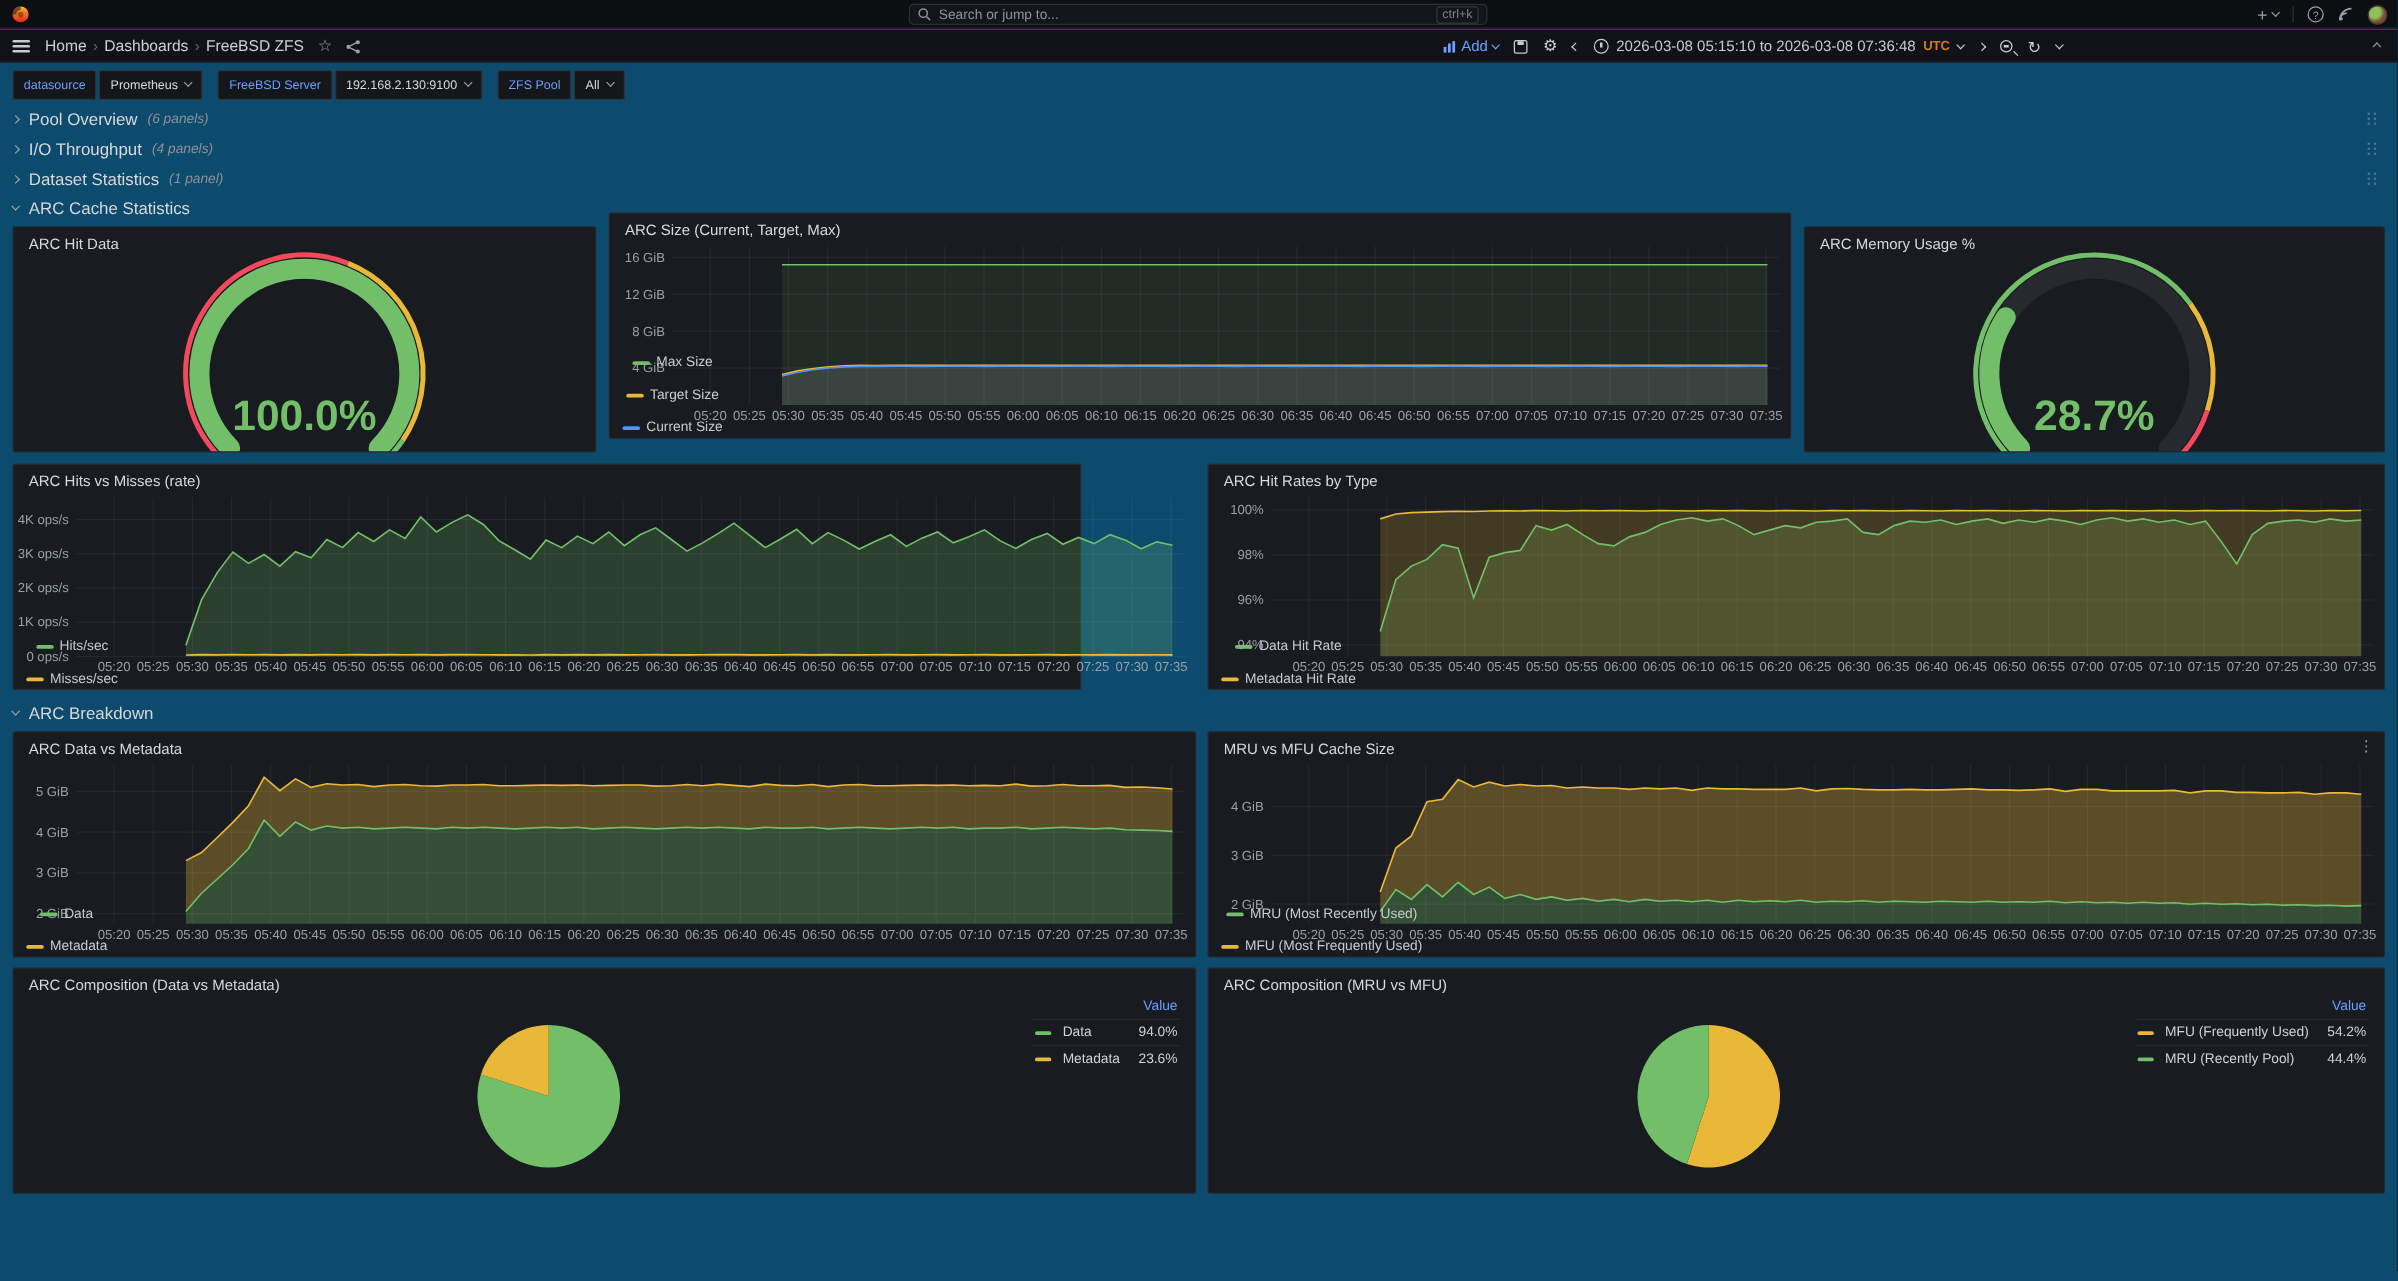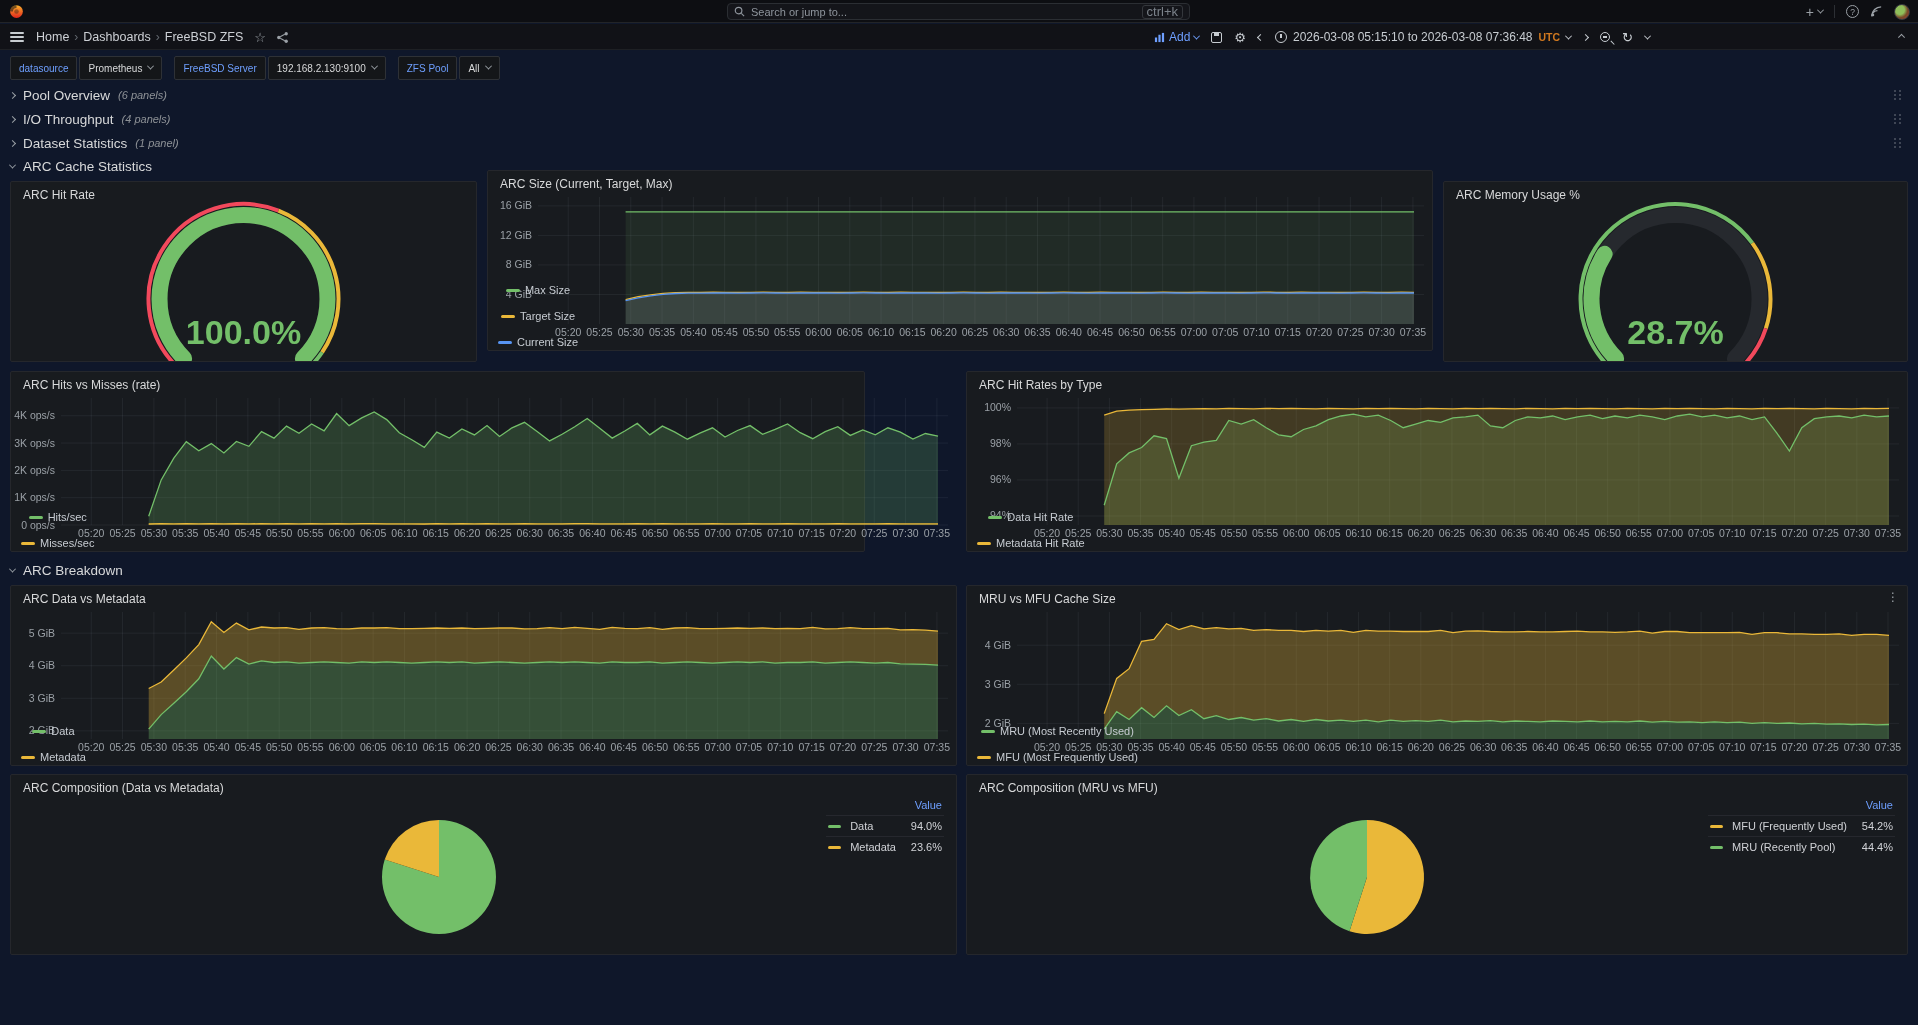--- a/index.html
+++ b/index.html
@@ -1,25 +1,25 @@
 <!DOCTYPE html>
 <html><head>
 <meta charset="utf-8">
 <style>
   * { margin:0; padding:0; box-sizing:border-box; }
   html,body { background:#0b0c0e; }
   body { font-family:"Liberation Sans","DejaVu Sans",sans-serif; color:#ccccdc; }
-  #app { position:relative; width:1918px; height:1025px; background:#0f172a; overflow:hidden; }
+  #app { position:relative; width:1918px; height:1025px; background:#0c4a6e; overflow:hidden; }
 
   
   .navbar { position:absolute; left:0; top:0; width:100%; height:23px; background:#0d0e12; border-bottom:1px solid #222428; }
   .logo { position:absolute; left:8px; top:3px; width:17px; height:17px; }
   .searchbox { position:absolute; left:727px; top:3px; width:463px; height:17px; background:#14151a; border:1px solid #2b2e33; border-radius:4px; display:flex; align-items:center; padding:0 6px; gap:6px; }
   .searchbox .ph { font-size:11px; color:#8e949c; }
-  .kbd { margin-left:auto; font-size:13px; color:#7b828a; border:1px solid #34373c; border-radius:3px; padding:0 4px; line-height:12px; }
+  .kbd { margin-left:auto; font-size:10px; color:#7b828a; border:1px solid #34373c; border-radius:3px; padding:0 4px; line-height:12px; }
   .navright { position:absolute; right:8px; top:0; height:23px; display:flex; align-items:center; gap:11px; color:#9aa0a6; }
   .plus { font-size:14px; line-height:14px; }
   .navdiv { width:1px; height:13px; background:#2c2f34; }
   .helpcirc { width:13px; height:13px; border:1.2px solid #9aa0a6; border-radius:50%; font-size:8.5px; display:flex; align-items:center; justify-content:center; }
   .avatar { width:16px; height:16px; border-radius:50%; background:radial-gradient(circle at 35% 35%, #8fbf5a 0 35%, #7a4a2a 60%, #a33c2c 100%); border:1px solid #3a3d42; }
 
   
   .toolbar { position:absolute; left:0; top:24px; width:100%; height:26px; background:#111217; border-bottom:1px solid #1e2024; }
   .burger { position:absolute; left:10px; top:8px; width:14px; height:10px; display:flex; flex-direction:column; justify-content:space-between; cursor:pointer; }
   .burger i { height:1.6px; background:#c7ccd1; border-radius:1px; }
@@ -217,21 +217,21 @@
     <span class="rowcount">(1 panel)</span>
     <span class="grip"></span>
   </div>
 
   <div class="rowhdr" style="top:157px">
     <span class="chv down"></span>
     <span class="rowtitle">ARC Cache Statistics</span>
   </div>
 
   <div class="panel" style="left:10px;top:181px;width:467px;height:181px">
-    <div class="ptitle">ARC Hit Rate</div>
+    <div class="ptitle">ARC Hit Data</div>
     <svg class="chart" width="465" height="179">
         <path d="M165.32 184.18 A95 95 0 0 1 267.47 28.67" stroke="#f2495c" stroke-width="4" fill="none"></path>
         <path d="M267.47 28.67 A95 95 0 0 1 311.07 170.40" stroke="#eab839" stroke-width="4" fill="none"></path>
         <path d="M311.07 170.40 A95 95 0 0 1 299.68 184.18" stroke="#73bf69" stroke-width="4" fill="none"></path>
         <path d="M173.10 176.40 A84 84 0 1 1 291.90 176.40" stroke="#26292e" stroke-width="16" fill="none" stroke-linecap="round"></path>
         <path d="M173.10 176.40 A84 84 0 1 1 291.90 176.40" stroke="#73bf69" stroke-width="16" fill="none" stroke-linecap="round"></path>
         <text x="232.5" y="162" fill="#73bf69" font-size="34" font-weight="bold" text-anchor="middle">100.0%</text>
       </svg>
   </div>
   <div class="panel" style="left:487px;top:170px;width:946px;height:181px">

